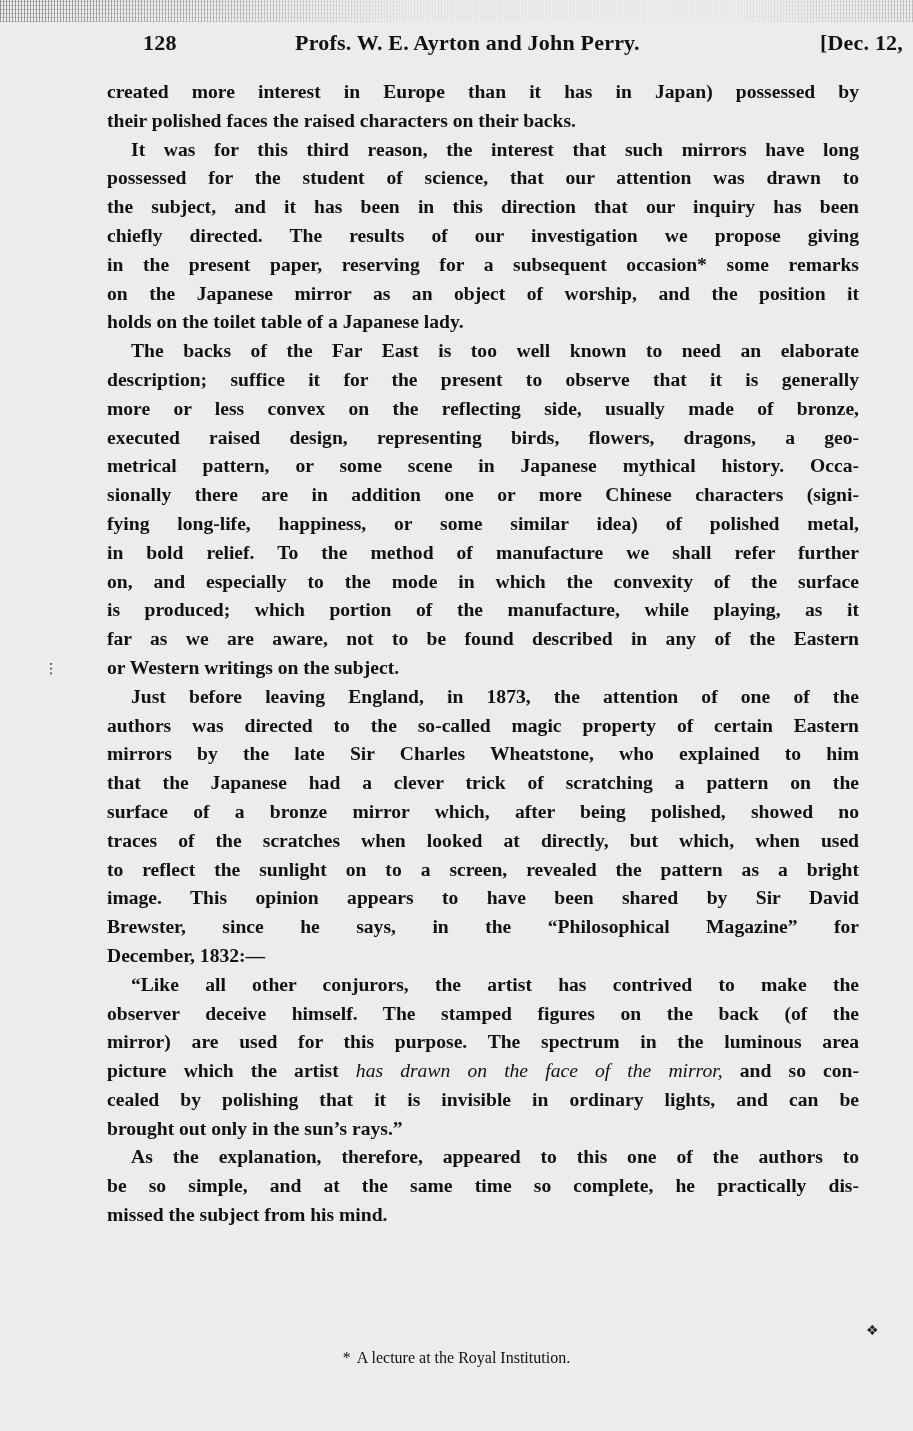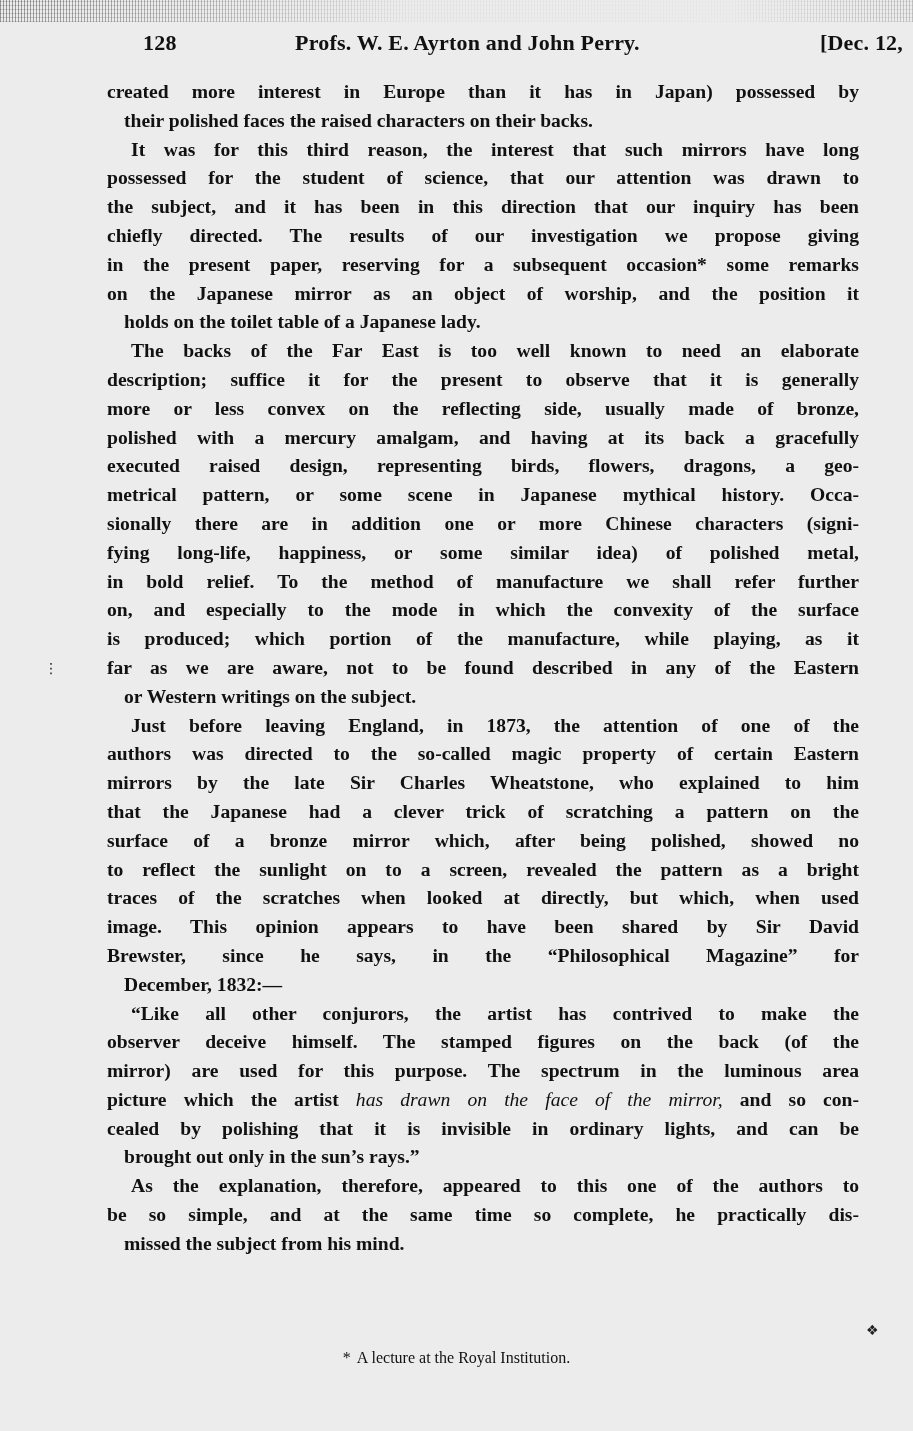--- a/index.html
+++ b/index.html
@@ -57,21 +57,20 @@
   .body-text .line {
     display: block;
     text-align: justify;
     text-align-last: justify;
     white-space: nowrap;
     overflow: visible;
     height: 28.8px;
   }
   .body-text .line.last {
     text-align-last: left;
-    margin-left: 17px;
   }
   .body-text .line.ind {
     padding-left: 24px;
   }
   .body-text em {
     font-weight: normal;
     font-style: italic;
   }
   .footnote {
     position: absolute;
@@ -114,40 +113,39 @@
     <span class="line">chiefly directed.  The results of our investigation we propose giving</span>
     <span class="line">in the present paper, reserving for a subsequent occasion* some remarks</span>
     <span class="line">on the Japanese mirror as an object of worship, and the position it</span>
     <span class="line last">holds on the toilet table of a Japanese lady.</span>
   </p>
 
   <p>
     <span class="line ind">The backs of the Far East is too well known to need an elaborate</span>
     <span class="line">description; suffice it for the present to observe that it is generally</span>
     <span class="line">more or less convex on the reflecting side, usually made of bronze,</span>
-    <span class="line">polished with a mercury amalgam, and having at its back a gracefully</span>
     <span class="line">executed raised design, representing birds, flowers, dragons, a geo-</span>
     <span class="line">metrical pattern, or some scene in Japanese mythical history.  Occa-</span>
     <span class="line">sionally there are in addition one or more Chinese characters (signi-</span>
     <span class="line">fying long-life, happiness, or some similar idea) of polished metal,</span>
     <span class="line">in bold relief.  To the method of manufacture we shall refer further</span>
     <span class="line">on, and especially to the mode in which the convexity of the surface</span>
     <span class="line">is produced; which portion of the manufacture, while playing, as it</span>
     <span class="line">far as we are aware, not to be found described in any of the Eastern</span>
     <span class="line last">or Western writings on the subject.</span>
   </p>
 
   <p>
     <span class="line ind">Just before leaving England, in 1873, the attention of one of the</span>
     <span class="line">authors was directed to the so-called magic property of certain Eastern</span>
     <span class="line">mirrors by the late Sir Charles Wheatstone, who explained to him</span>
     <span class="line">that the Japanese had a clever trick of scratching a pattern on the</span>
     <span class="line">surface of a bronze mirror which, after being polished, showed no</span>
+    <span class="line">traces of the scratches when looked at directly, but which, when used</span>
     <span class="line">to reflect the sunlight on to a screen, revealed the pattern as a bright</span>
-    <span class="line">traces of the scratches when looked at directly, but which, when used</span>
     <span class="line">image.  This opinion appears to have been shared by Sir David</span>
     <span class="line">Brewster, since he says, in the “Philosophical Magazine” for</span>
     <span class="line last">December, 1832:—</span>
   </p>
 
   <p>
     <span class="line ind">“Like all other conjurors, the artist has contrived to make the</span>
     <span class="line">observer deceive himself.  The stamped figures on the back (of the</span>
     <span class="line">mirror) are used for this purpose.  The spectrum in the luminous area</span>
     <span class="line"><span>picture which the artist </span><em>has drawn on the face of the mirror,</em><span> and so con-</span></span>

